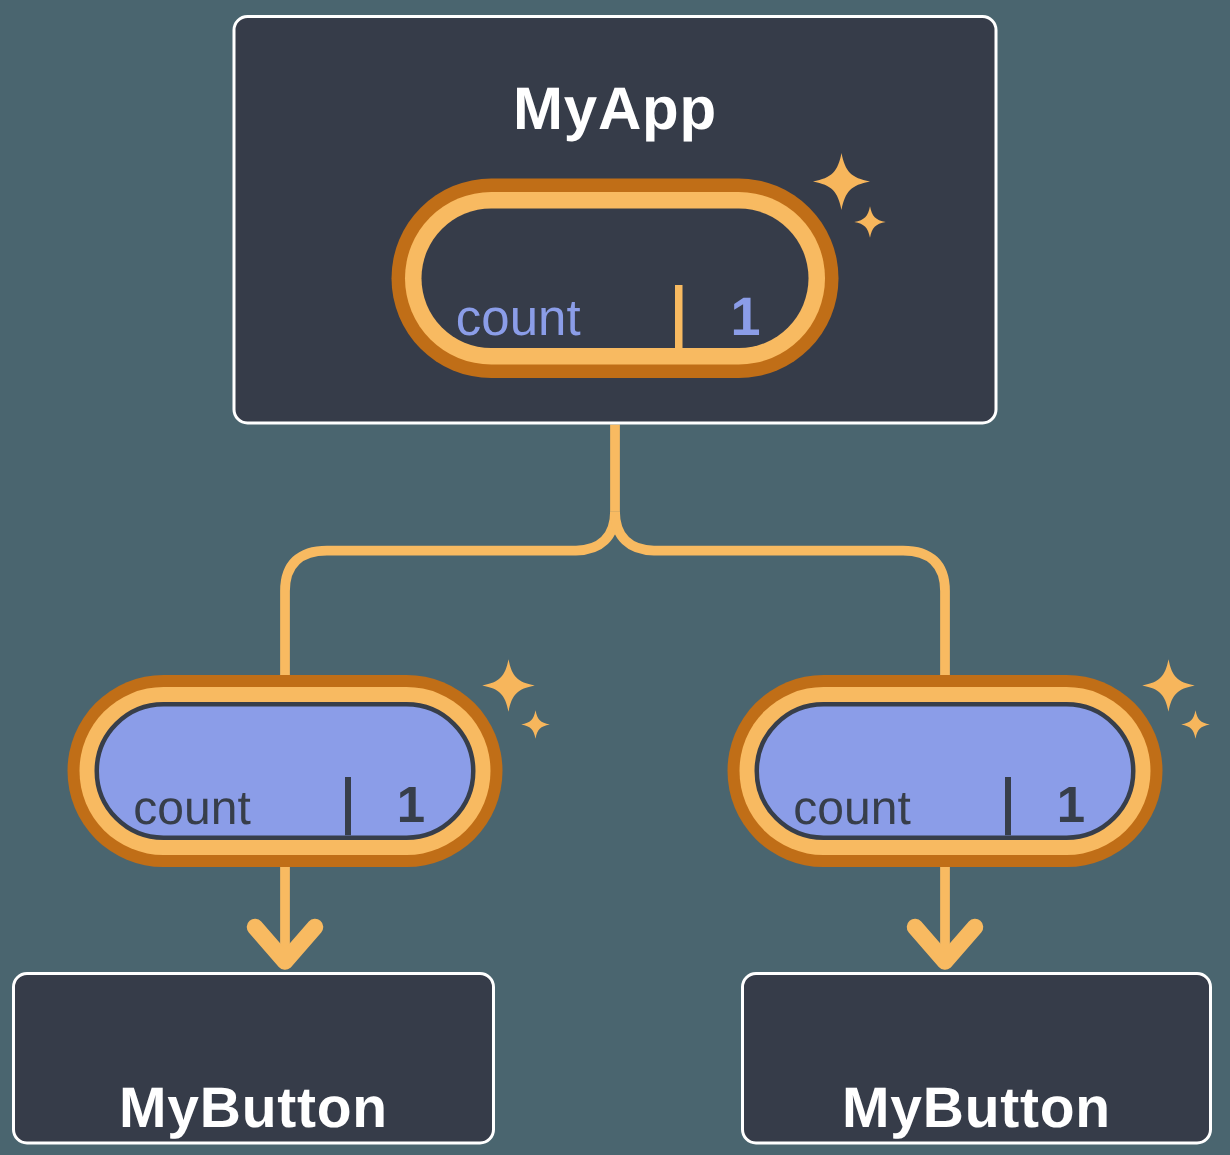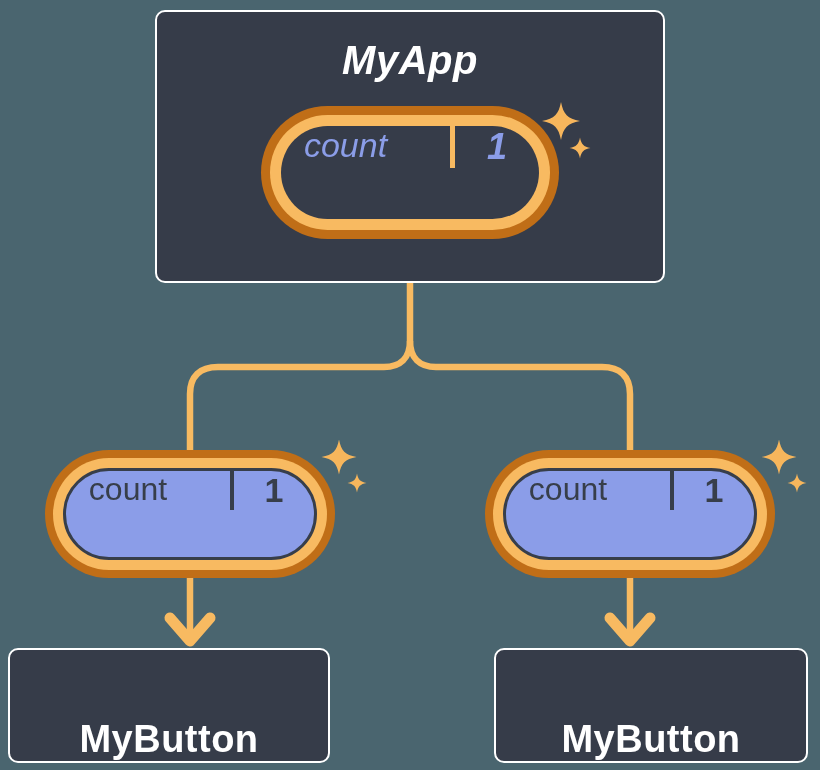--- a/index.html
+++ b/index.html
@@ -50,21 +50,21 @@
   .component-box {
     position: absolute;
     background: var(--box-fill);
     border: 2.5px solid var(--box-border);
     border-radius: 10px;
     z-index: 2;
     display: flex;
     flex-direction: column;
     align-items: center;
   }
-  .root-box { left: 155px; top: 10px; width: 510px; height: 273px; padding-top: 24px; font-style: italic; }
+  .root-box { left: 155px; top: 10px; width: 510px; height: 273px; padding-top: 37px; }
   .leaf-box { justify-content: flex-end; }
   .leaf-box-left  { left: 8px;   top: 648px; width: 322px; height: 115px; }
   .leaf-box-right { left: 494px; top: 648px; width: 314px; height: 115px; }
 
   .box-title {
     color: var(--text-white);
     font-size: 40px;
     font-weight: 600;
     line-height: 48px;
     letter-spacing: 0.5px;
@@ -81,21 +81,21 @@
   .pill-mid {
     background: var(--ring-light);
     border-radius: 999px;
     padding: 11px;
     width: 100%; height: 100%;
   }
   .pill-inner {
     border-radius: 999px;
     width: 100%; height: 100%;
     display: flex;
-    align-items: flex-start;
+    align-items: flex-end;
     overflow: hidden;
     gap: 40px;
   }
   .state-pill .pill-inner { background: var(--box-fill); }
   .pill-cell {
     display: flex;
     align-items: center;
     justify-content: center;
   }
   .cell-name { flex: 1; }

